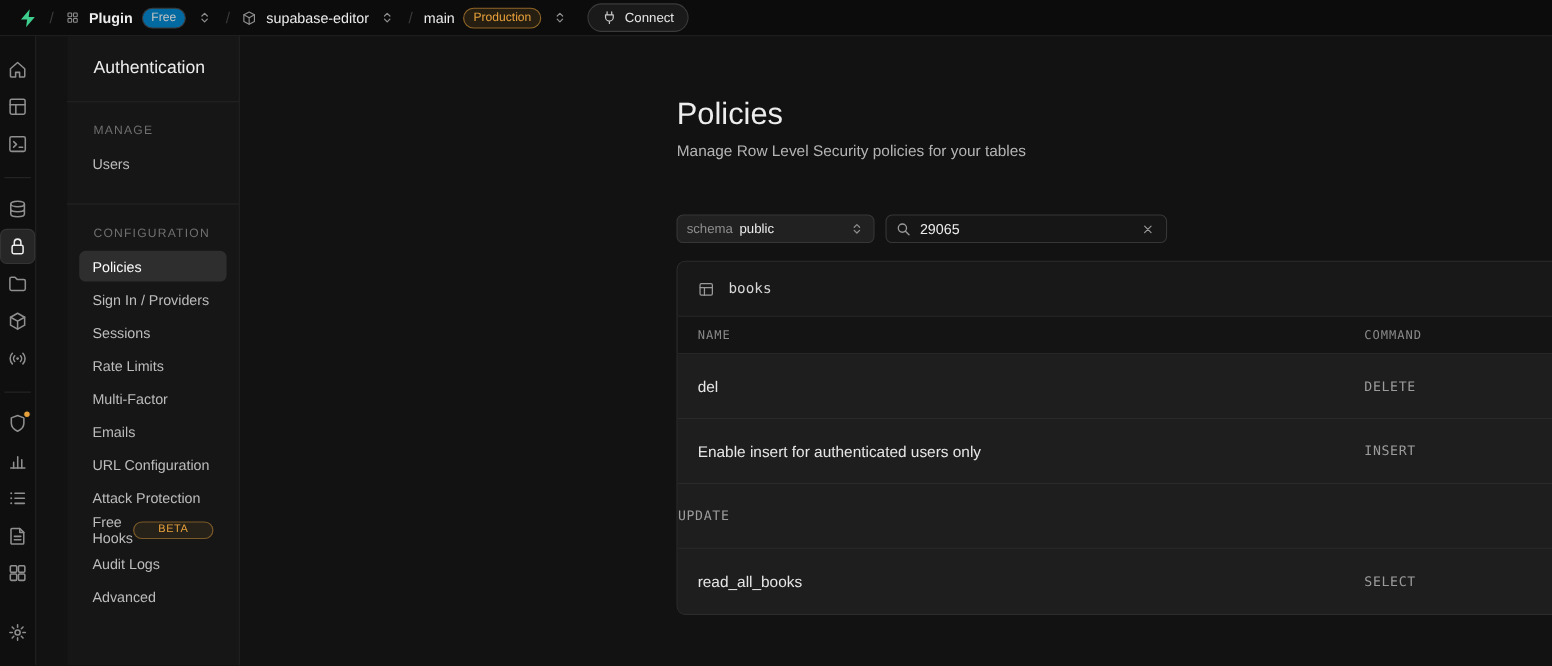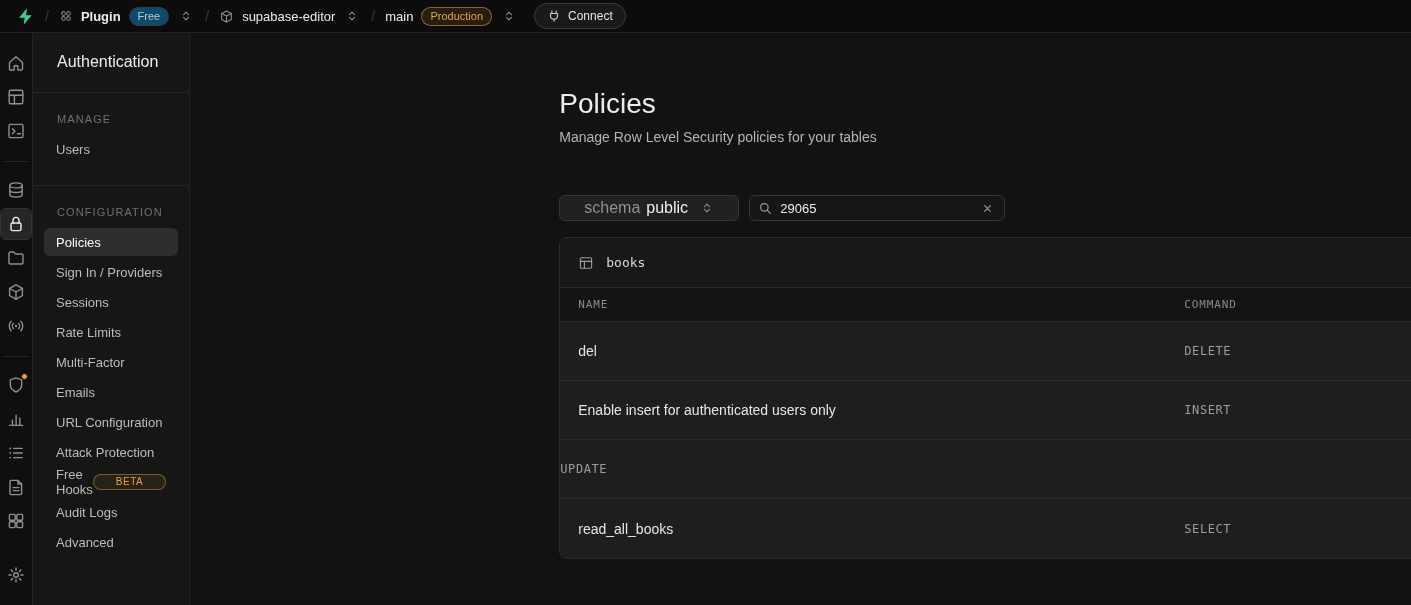--- a/index.html
+++ b/index.html
@@ -19,35 +19,35 @@
   }
   .tb-logo { color:#3ecf8e; display:flex; align-items:center; cursor:pointer; }
   .tb-sep { color:#3a3a3a; font-size:14px; }
   .tb-group { display:flex; align-items:center; gap:8px; }
   .tb-icon { color:#8f8f8f; display:flex; align-items:center; }
   .tb-name { font-size:13px; color:#ededed; cursor:pointer; }
   .tb-name.org { font-weight:600; }
   .badge {
     font-size:11px; line-height:1; padding:3px 8px; border-radius:999px; white-space:nowrap;
   }
-  .badge-free { color:#c4c4c4; background:#0c4a6e; border:1px solid #3a3a3a; }
+  .badge-free { color:#c4c4c4; background:#0369a1; border:1px solid #3a3a3a; }
   .badge-prod { color:#e9a23b; background:rgba(233,162,59,0.12); border:1px solid rgba(233,162,59,0.55); }
   .tb-chev {
     background:none; border:none; color:#8f8f8f; cursor:pointer; padding:2px; display:flex; align-items:center;
   }
   .connect-btn {
     margin-left:6px; display:flex; align-items:center; gap:7px;
     background:#1a1a1a; border:1px solid #3a3a3a; color:#e6e6e6;
     font-size:12px; height:26px; padding:0 12px; border-radius:13px; cursor:pointer;
     font-family:"Liberation Sans", sans-serif;
   }
   .connect-btn .tb-icon { color:#c9c9c9; }
 
   
-  .app { display:flex; height:572px; }
+  .app { display:flex; height:572px;gap:28px; }
 
   
   .rail {
     width:48px; background:#0f0f0f; border-right:1px solid #242424;
     display:flex; flex-direction:column; align-items:center; padding:14px 0 12px;
   }
   .rail-btn {
     width:32px; height:32px; margin-bottom:2px; border-radius:6px;
     background:transparent; border:1px solid transparent; color:#8f8f8f;
     display:flex; align-items:center; justify-content:center; cursor:pointer; position:relative;
@@ -87,21 +87,21 @@
   }
 
   
   .main { flex:1; padding:54px 0 0 369px; }
   .page-title { font-size:28px; font-weight:400; color:#ededed; line-height:34px; }
   .page-subtitle { font-size:14px; color:#b4b4b4; margin-top:8px; }
 
   .filters { display:flex; align-items:center; gap:10px; margin-top:50px; }
   .schema-select {
     width:180px; height:26px; border-radius:6px; background:#212121; border:1px solid #363636;
-    display:flex; align-items:center; padding:0 24px; gap:6px; font-size:16px; cursor:pointer;
+    display:flex; align-items:center; padding:0 8px; gap:6px; font-size:12px; cursor:pointer;
   }
   .schema-select .lab { color:#8f8f8f; }
   .schema-select .val { color:#ededed; }
   .schema-select .tb-icon { margin-left:auto; color:#8f8f8f; }
   .search-box {
     width:256px; height:26px; border-radius:6px; border:1px solid #363636; background:#161616;
     display:flex; align-items:center; padding:0 8px; gap:7px;
   }
   .search-box .tb-icon { color:#9a9a9a; }
   .search-box input {

